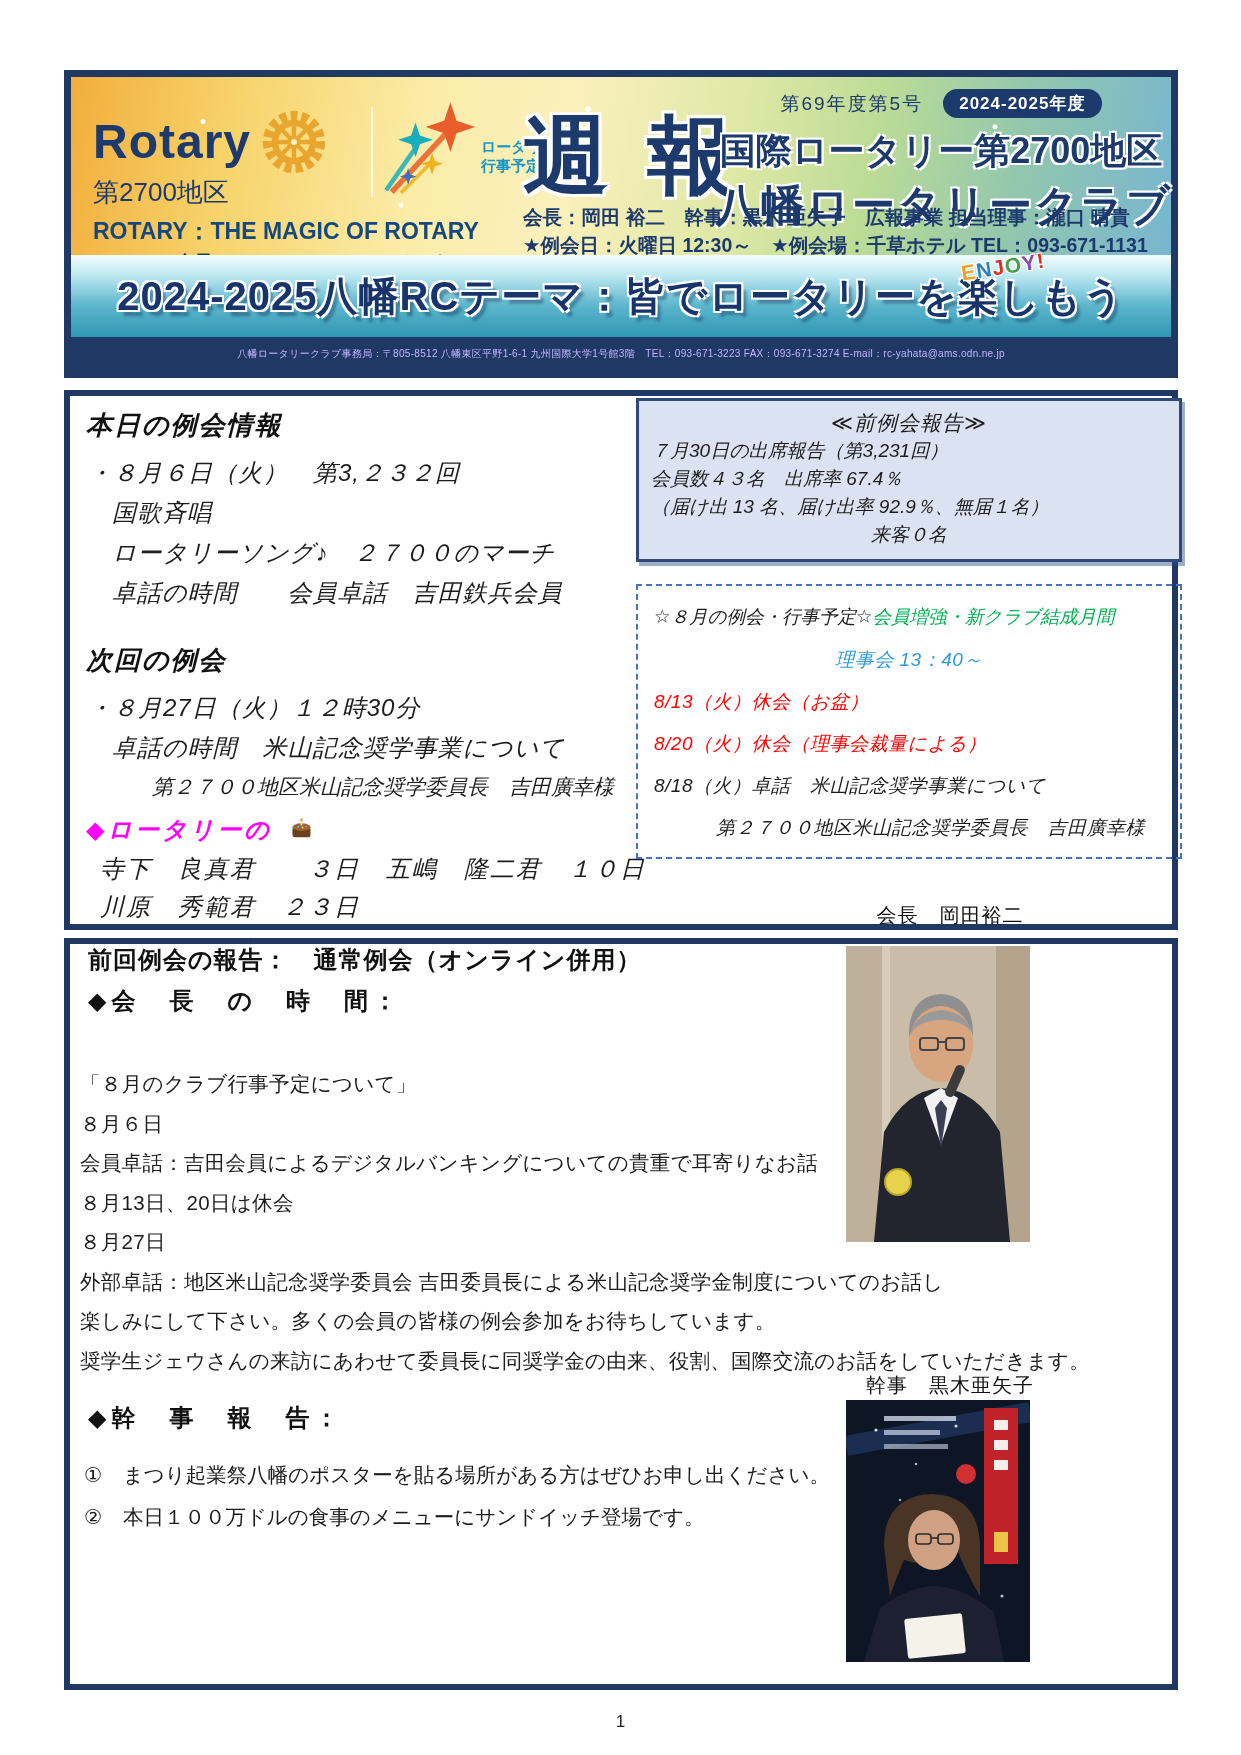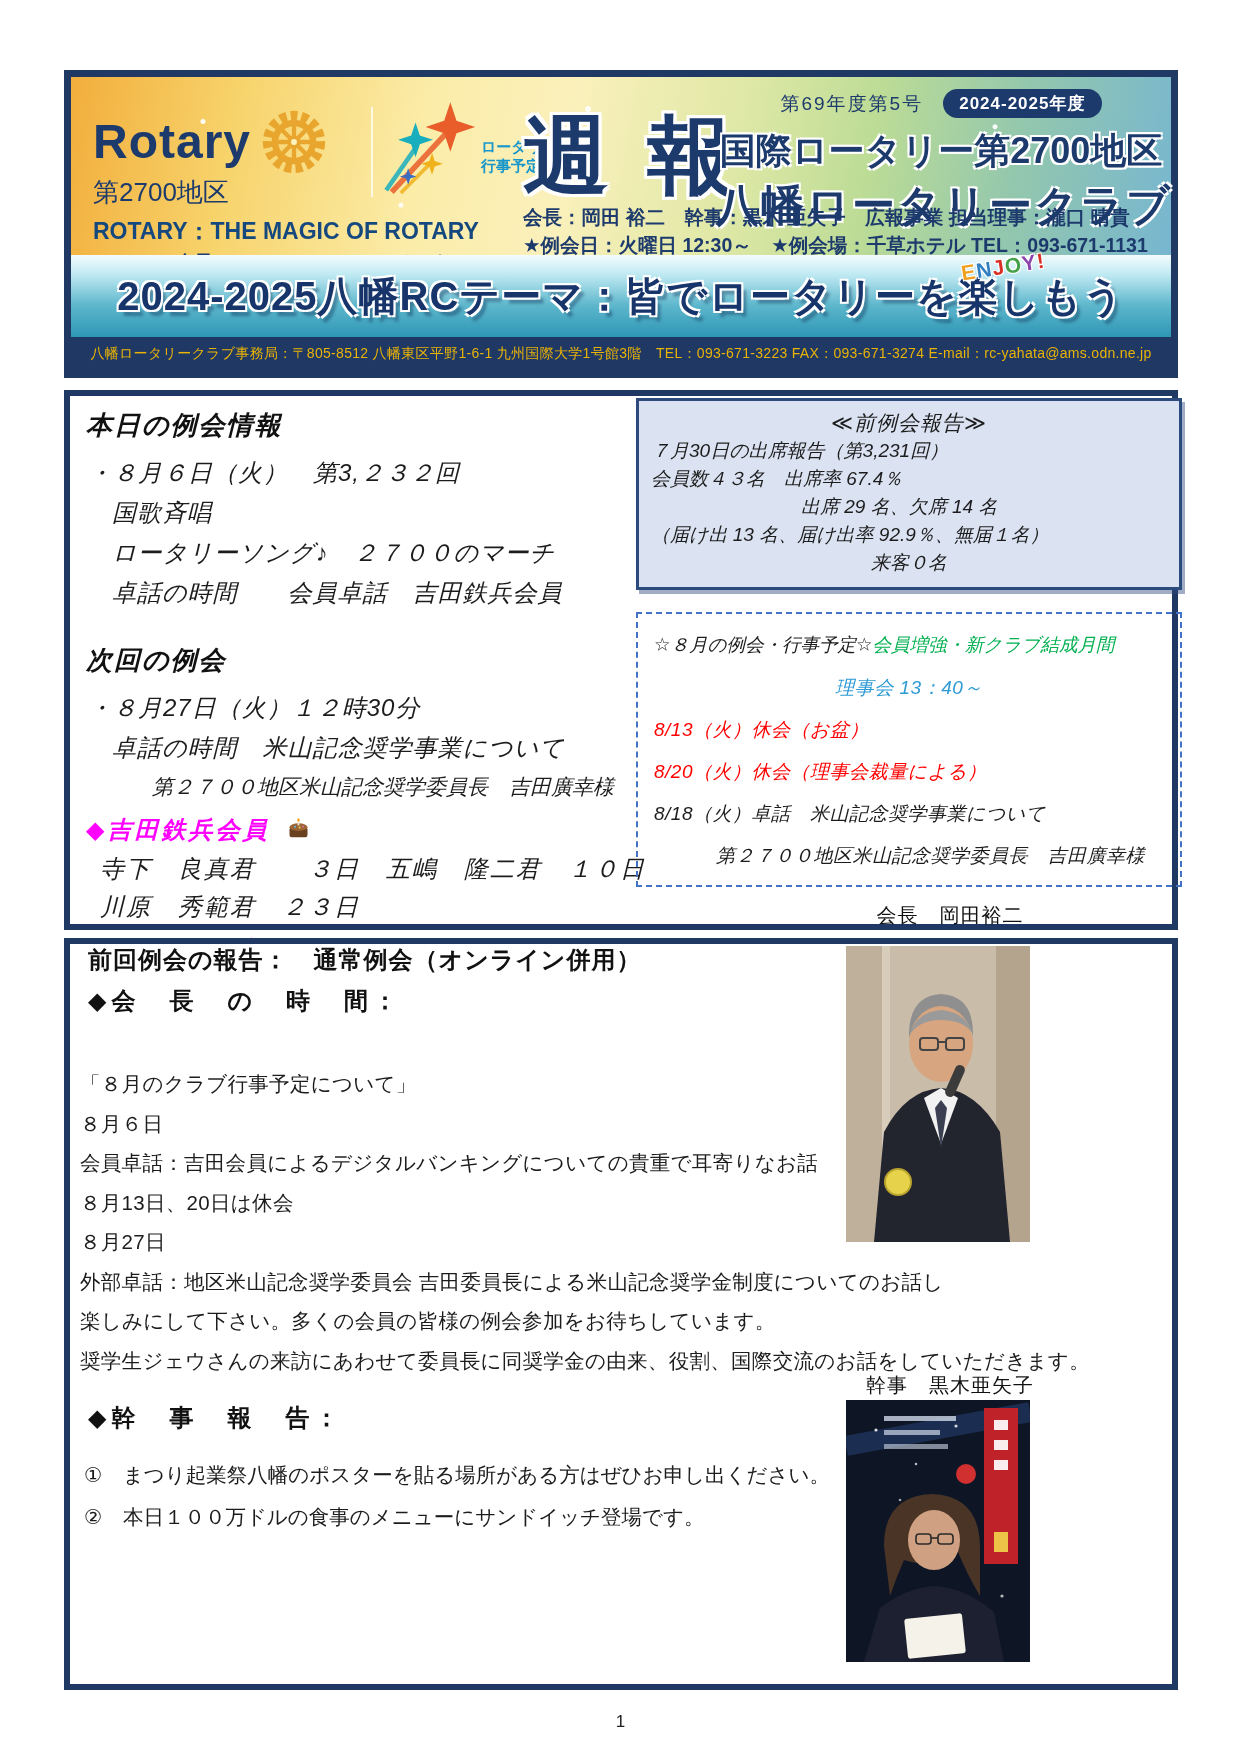--- a/index.html
+++ b/index.html
@@ -59,22 +59,22 @@
     background:linear-gradient(180deg,#f4fcfd 0%,#bfe9f2 24%,#5cb6cc 62%,#2f97b4 100%);
   }
   .theme-text {
     font-size:40px; font-weight:900; color:#17356b; letter-spacing:1px; white-space:nowrap;
     text-shadow:2px 2px 0 #fff,-2px -2px 0 #fff,2px -2px 0 #fff,-2px 2px 0 #fff,5px 6px 3px rgba(10,40,80,.4);
   }
   .enjoy-badge { position:absolute; right:126px; top:0px; transform:rotate(-9deg); font-size:21px; font-weight:900; letter-spacing:1px; }
   .enjoy-badge span { text-shadow:1px 1px 0 #fff,-1px -1px 0 #fff,1px -1px 0 #fff,-1px 1px 0 #fff; }
   .e1{color:#f0a01e;} .e2{color:#2f7fc1;} .e3{color:#d93025;} .e4{color:#43a047;} .e5{color:#8e44ad;} .e6{color:#d93025;}
   .address-bar {
-    height:34px; background:#1f3864; color:#eab308; display:flex; align-items:center; justify-content:center;
-    font-size:14px; letter-spacing:0.3px; white-space:nowrap;
+    height:34px; background:#1f3864; color:#c4b5fd; display:flex; align-items:center; justify-content:center;
+    font-size:10px; letter-spacing:0.3px; white-space:nowrap;
   }
 
   
   .main-box {
     position:absolute; left:64px; top:390px; width:1114px; height:540px;
     border:6px solid #1f3864; box-sizing:border-box; background:#ffffff;font-style:italic;
   }
   .left-col { position:absolute; left:16px; top:4px; width:548px; }
   .l-h { font-size:26px; font-weight:bold; margin:8px 0 10px; letter-spacing:2px; color:#111; }
   .l-h.next-gap { margin-top:30px; }
@@ -211,21 +211,21 @@
       <div class="l-line" style="padding-left:26px;">国歌斉唱</div>
       <div class="l-line" style="padding-left:26px;">ロータリーソング♪　２７００のマーチ</div>
       <div class="l-line" style="padding-left:26px;">卓話の時間　　会員卓話　吉田鉄兵会員</div>
 
       <div class="l-h next-gap">次回の例会</div>
       <div class="l-line">・８月27日（火）１２時30分</div>
       <div class="l-line" style="padding-left:26px;">卓話の時間　米山記念奨学事業について</div>
       <div class="l-sub">第２７００地区米山記念奨学委員長　吉田廣幸様</div>
 
       <div class="pink-h">
-        <span>◆吉田鉄兵会員</span>
+        <span>◆ロータリーの</span>
         <svg viewBox="0 0 24 24" width="27" height="27">
           <rect x="4" y="9" width="16" height="9" rx="2" fill="#6b4220"></rect>
           <ellipse cx="12" cy="9" rx="8" ry="3.4" fill="#9a6434"></ellipse>
           <circle cx="9" cy="8.6" r="0.9" fill="#53c2e8"></circle>
           <circle cx="13" cy="9.4" r="0.9" fill="#f2d24b"></circle>
           <circle cx="16" cy="8.4" r="0.9" fill="#e86aa2"></circle>
           <rect x="11.2" y="3.5" width="1.6" height="4" fill="#f2e6d8"></rect>
           <ellipse cx="12" cy="2.6" rx="1.1" ry="1.6" fill="#f5a11c"></ellipse>
         </svg>
       </div>
@@ -240,21 +240,20 @@
         </svg>
       </div>
       <div class="b-line">対象者なし</div>
     </div>
 
     <div class="right-col">
       <div class="panel">
         <div class="panel-title">≪前例会報告≫</div>
         <div class="p-line">７月30日の出席報告（第3,231回）</div>
         <div class="p-line">会員数４３名　出席率 67.4％</div>
-        <div class="p-line p-indent">出席 29 名、欠席 14 名</div>
         <div class="p-line">（届け出 13 名、届け出率 92.9％、無届１名）</div>
         <div class="p-line p-center">来客０名</div>
       </div>
 
       <div class="sched">
         <div class="sch-title">
           <span>☆８月の例会・行事予定☆</span><span class="sch-green">会員増強・新クラブ結成月間</span>
         </div>
         <div class="sch-item sch-blue">理事会 13：40～</div>
         <div class="sch-item sch-red">8/13（火）休会（お盆）</div>

